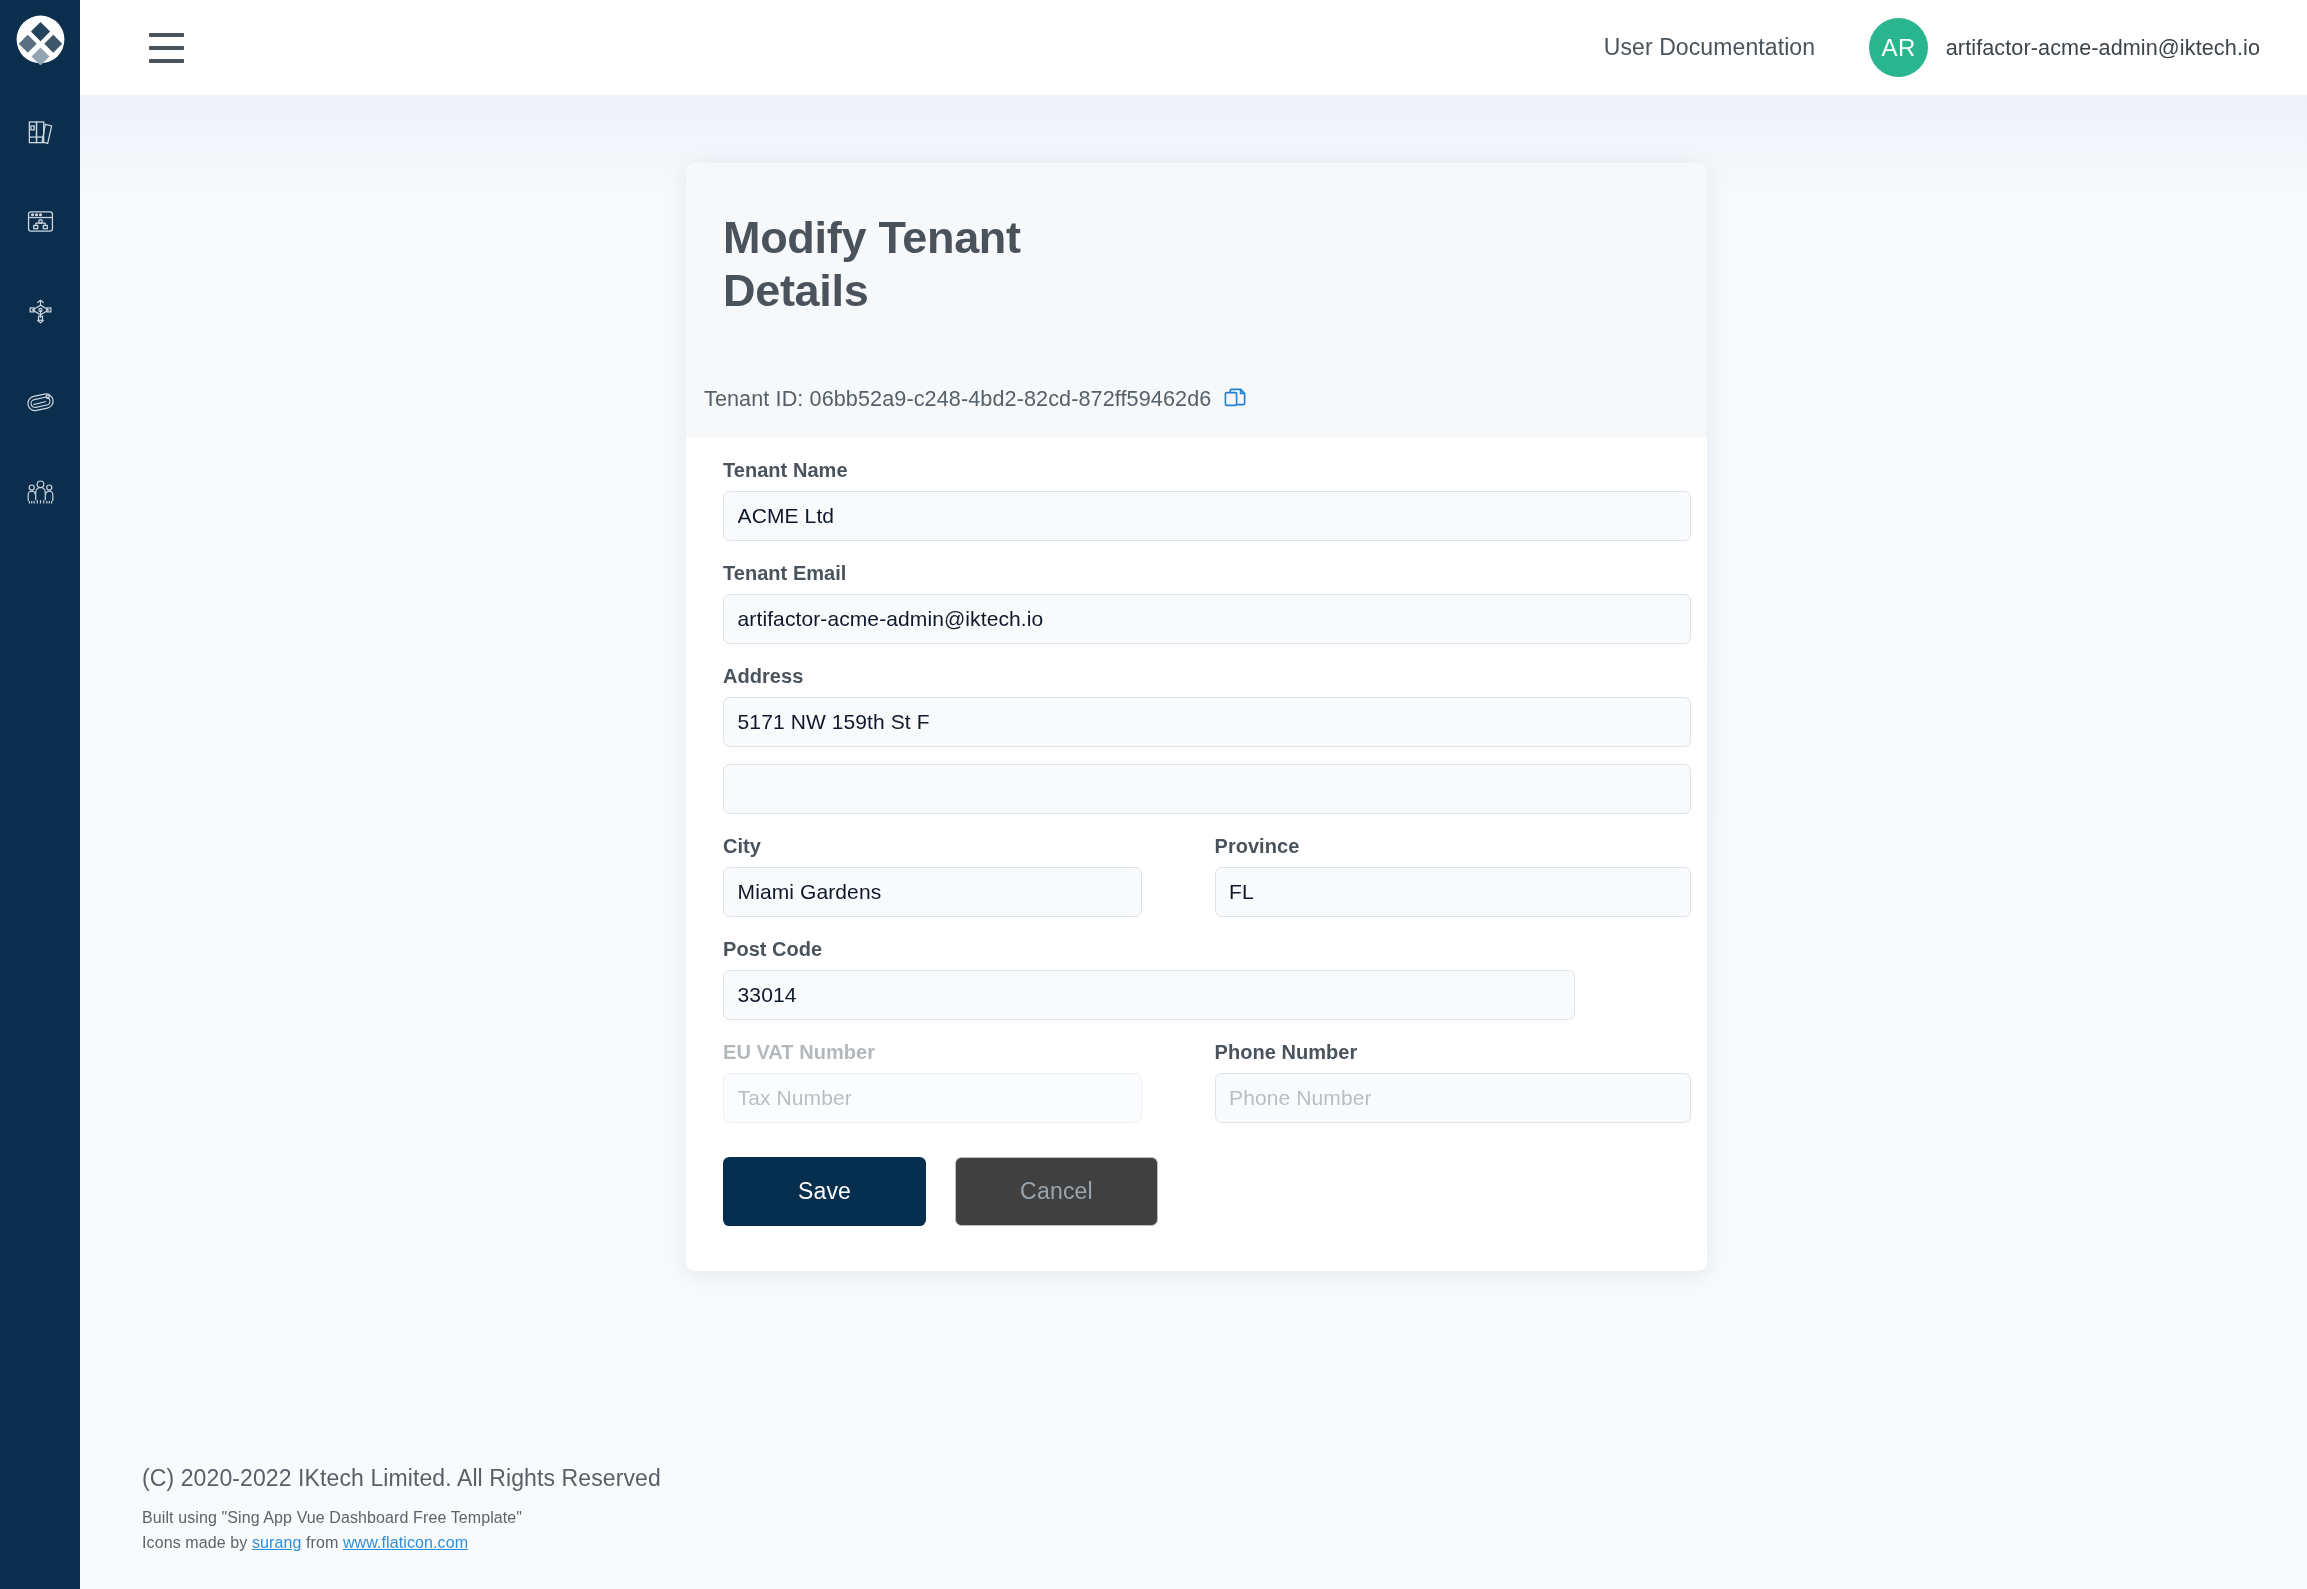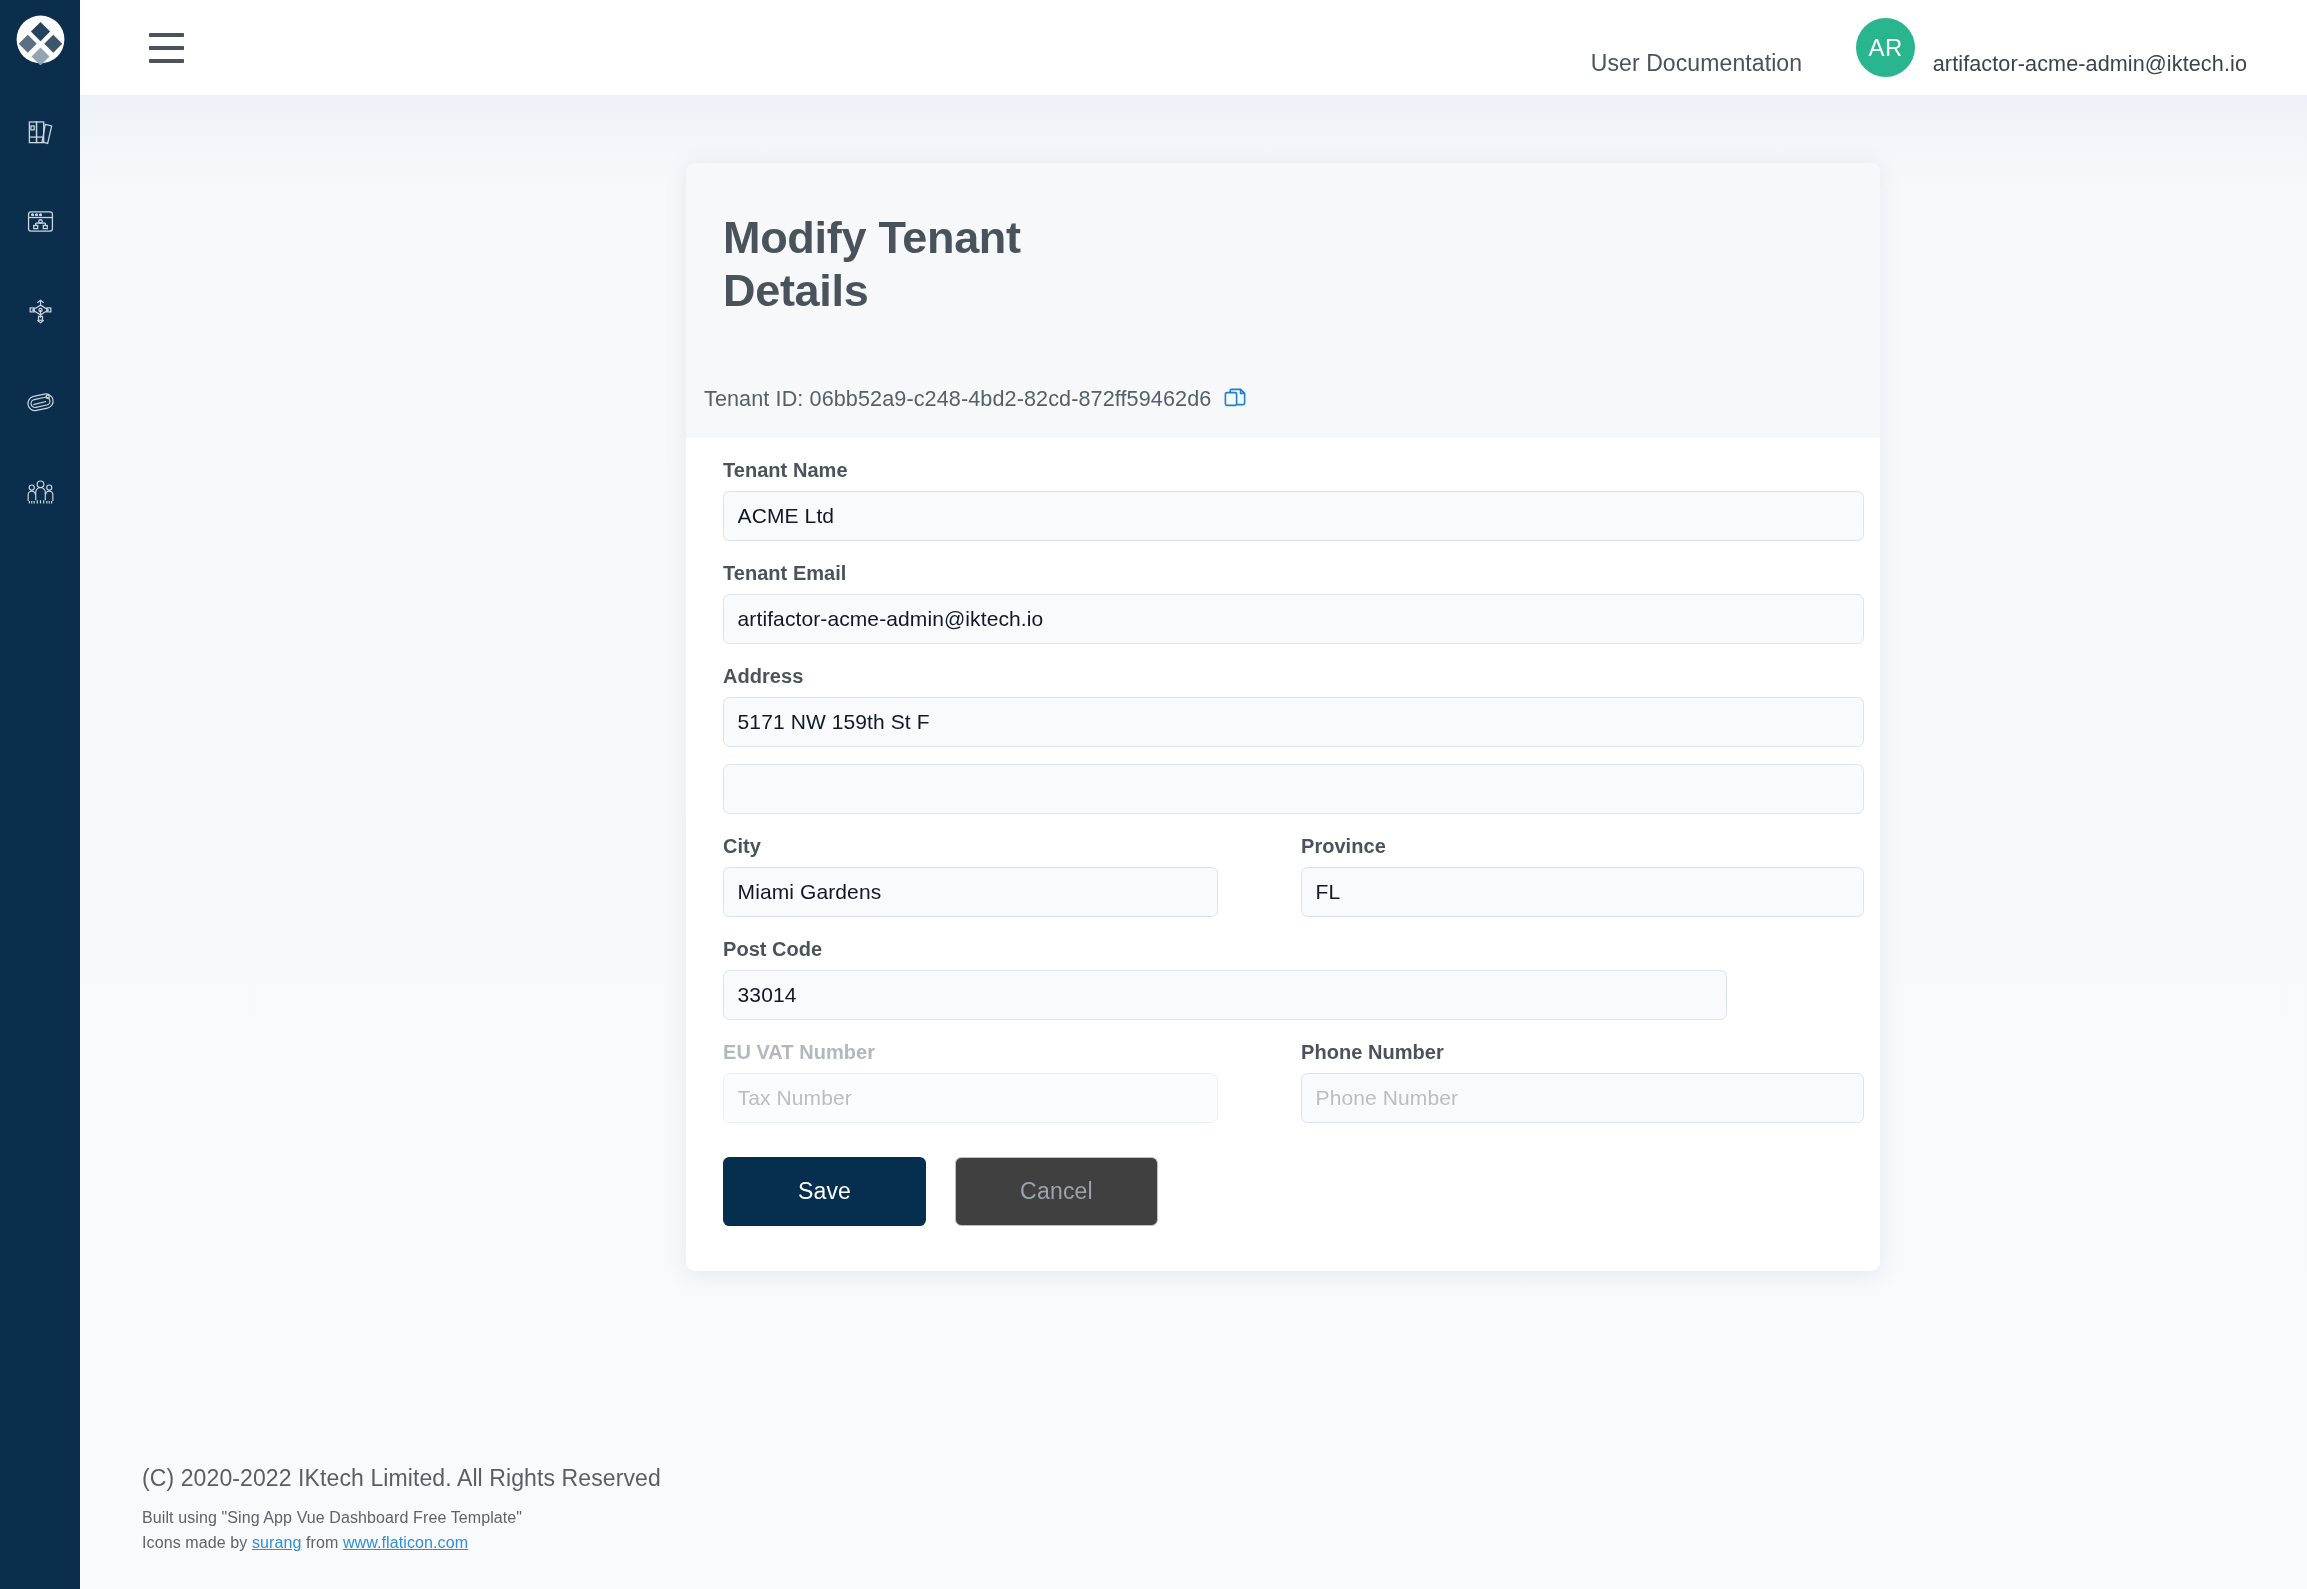--- a/index.html
+++ b/index.html
@@ -53,23 +53,23 @@
     cursor: pointer;
   }
   #hamburger span {
     display: block;
     height: 4px;
     background: #4a525a;
     border-radius: 0.8px;
   }
   #header-right {
     margin-left: auto;
-    margin-right: 60px;
-    display: flex;
-    align-items: flex-end;
+    margin-right: 47px;
+    display: flex;
+    align-items: center;
   }
   #user-doc-link {
     font-size: 23px;
     color: #4a525a;
     letter-spacing: 0.1px;
     cursor: pointer;
     margin-right: 54px;
   }
   #avatar {
     width: 59px; height: 59px;
@@ -94,21 +94,21 @@
     left: 80px; top: 95px;
     width: 2227px; height: 1495px;
     background: linear-gradient(180deg,#eef2f8 0%, #f7f9fc 96px, #f8fafc 100%);
     overflow: hidden;
   }
 
   
   #card {
     position: absolute;
     left: 606px; top: 68px;
-    width: 1194px;
+    width: 1021px;
     border-radius: 9.6px;
     background: #ffffff;
     box-shadow: 0 3.2px 22.4px rgba(100,115,140,0.13);
     overflow: hidden;
   }
   #card-header {
     background: #f7f8fa;
     padding: 48px 0 0 0;
   }
   #card-title {

